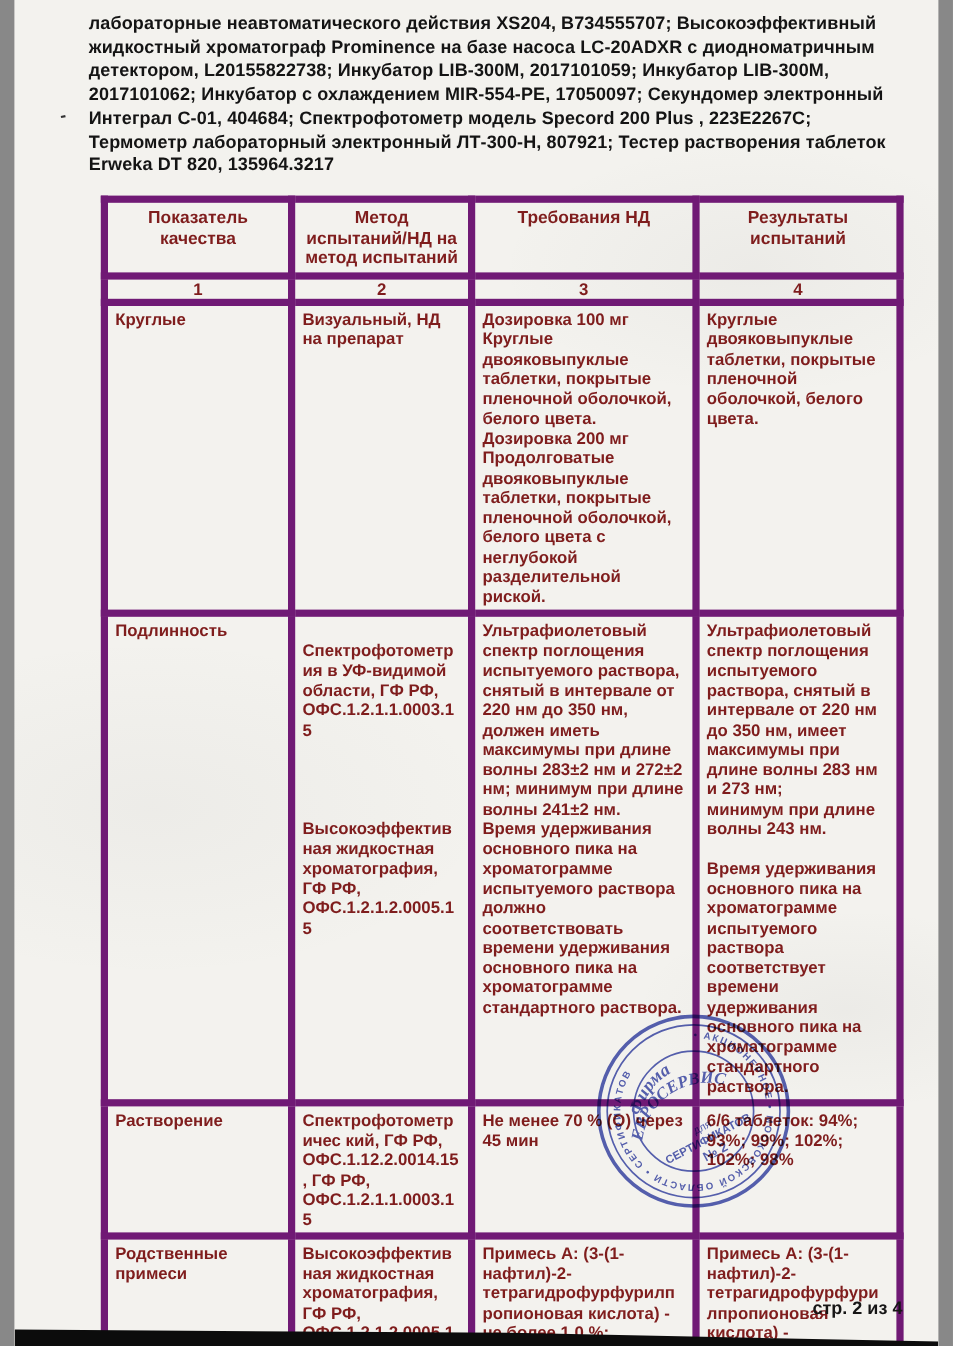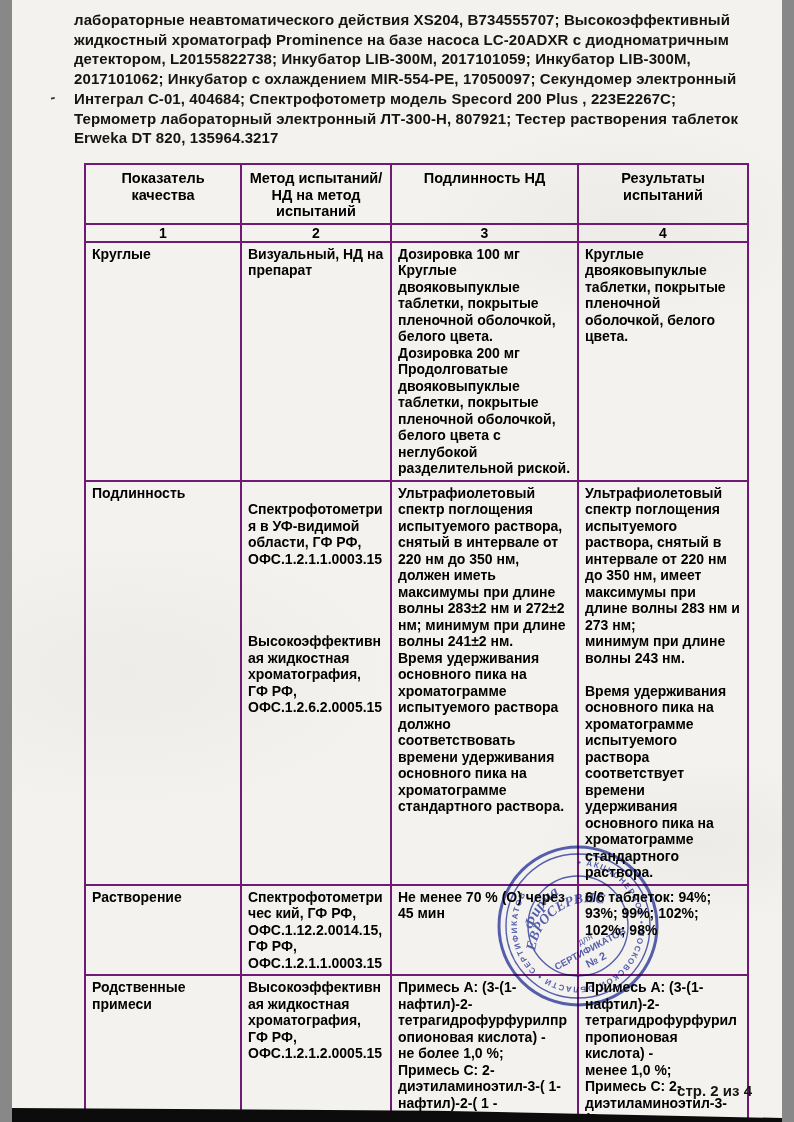--- a/index.html
+++ b/index.html
@@ -37,30 +37,30 @@
     left: 72px; top: 163px;
     width: 663px;
     border-collapse: collapse;
     table-layout: fixed;
   }
   table.protocol col.c1 { width: 156px; }
   table.protocol col.c2 { width: 150px; }
   table.protocol col.c3 { width: 187px; }
   table.protocol col.c4 { width: 170px; }
   table.protocol td, table.protocol th {
-    border: 2px solid #701a75;
+    border: 6px solid #701a75;
     vertical-align: top;
     font-size: 14px;
     line-height: 16.5px;
     font-weight: 700;
     padding: 3px 6px 3px 6px;
     white-space: pre-line;
     overflow-wrap: anywhere;
     text-align: left;
-    color: #000000;
+    color: #7f1d1d;
   }
   table.protocol th {
     text-align: center;
     vertical-align: top;
     font-size: 14.5px;
     padding-top: 5px;
   }
   tr.head-row { height: 52px; }
   tr.num-row { height: 18px; }
   tr.num-row td {
@@ -122,21 +122,21 @@
     <colgroup>
       <col class="c1">
         <col class="c2">
         <col class="c3">
         <col class="c4">
     </colgroup>
     <tbody>
       <tr class="head-row">
         <th>Показатель качества</th>
         <th>Метод испытаний/НД на метод испытаний</th>
-        <th>Подлинность НД</th>
+        <th>Требования НД</th>
         <th>Результаты испытаний</th>
       </tr>
       <tr class="num-row">
         <td>1</td>
         <td>2</td>
         <td>3</td>
         <td>4</td>
       </tr>
       <tr class="row-1">
         <td>Круглые</td>
@@ -148,21 +148,21 @@
         <td>Круглые двояковыпуклые таблетки, покрытые пленочной оболочкой, белого цвета.</td>
       </tr>
       <tr class="row-2">
         <td>Подлинность</td>
         <td>
 Спектрофотометрия в УФ-видимой области, ГФ РФ, ОФС.1.2.1.1.0003.15
 
 
 
 
-Высокоэффективная жидкостная хроматография, ГФ РФ, ОФС.1.2.6.2.0005.15</td>
+Высокоэффективная жидкостная хроматография, ГФ РФ, ОФС.1.2.1.2.0005.15</td>
         <td>Ультрафиолетовый спектр поглощения испытуемого раствора, снятый в интервале от 220 нм до 350 нм, должен иметь максимумы при длине волны 283±2 нм и 272±2 нм; минимум при длине волны 241±2 нм.
 Время удерживания основного пика на хроматограмме испытуемого раствора должно соответствовать времени удерживания основного пика на хроматограмме стандартного раствора.</td>
         <td>Ультрафиолетовый спектр поглощения испытуемого раствора, снятый в интервале от 220 нм до 350 нм, имеет максимумы при длине волны 283 нм и 273 нм;
 минимум при длине волны 243 нм.
 
 Время удерживания основного пика на хроматограмме испытуемого раствора соответствует времени удерживания основного пика на хроматограмме стандартного раствора.</td>
       </tr>
       <tr class="row-3">
         <td>Растворение</td>
         <td>Спектрофотометричес кий, ГФ РФ, ОФС.1.12.2.0014.15, ГФ РФ,

